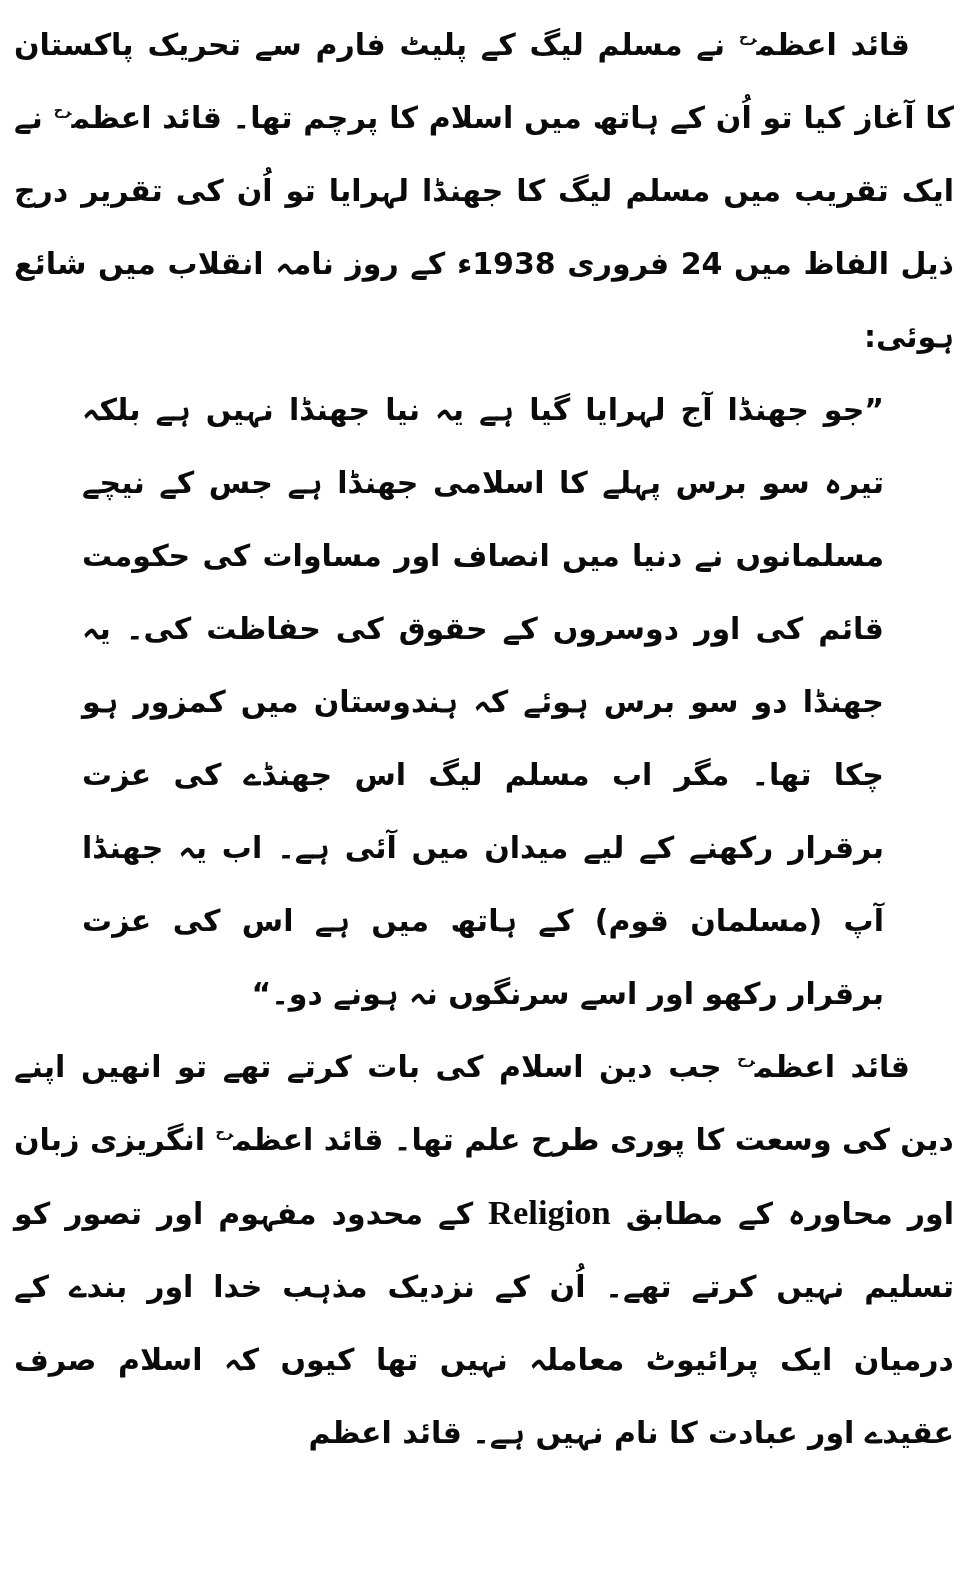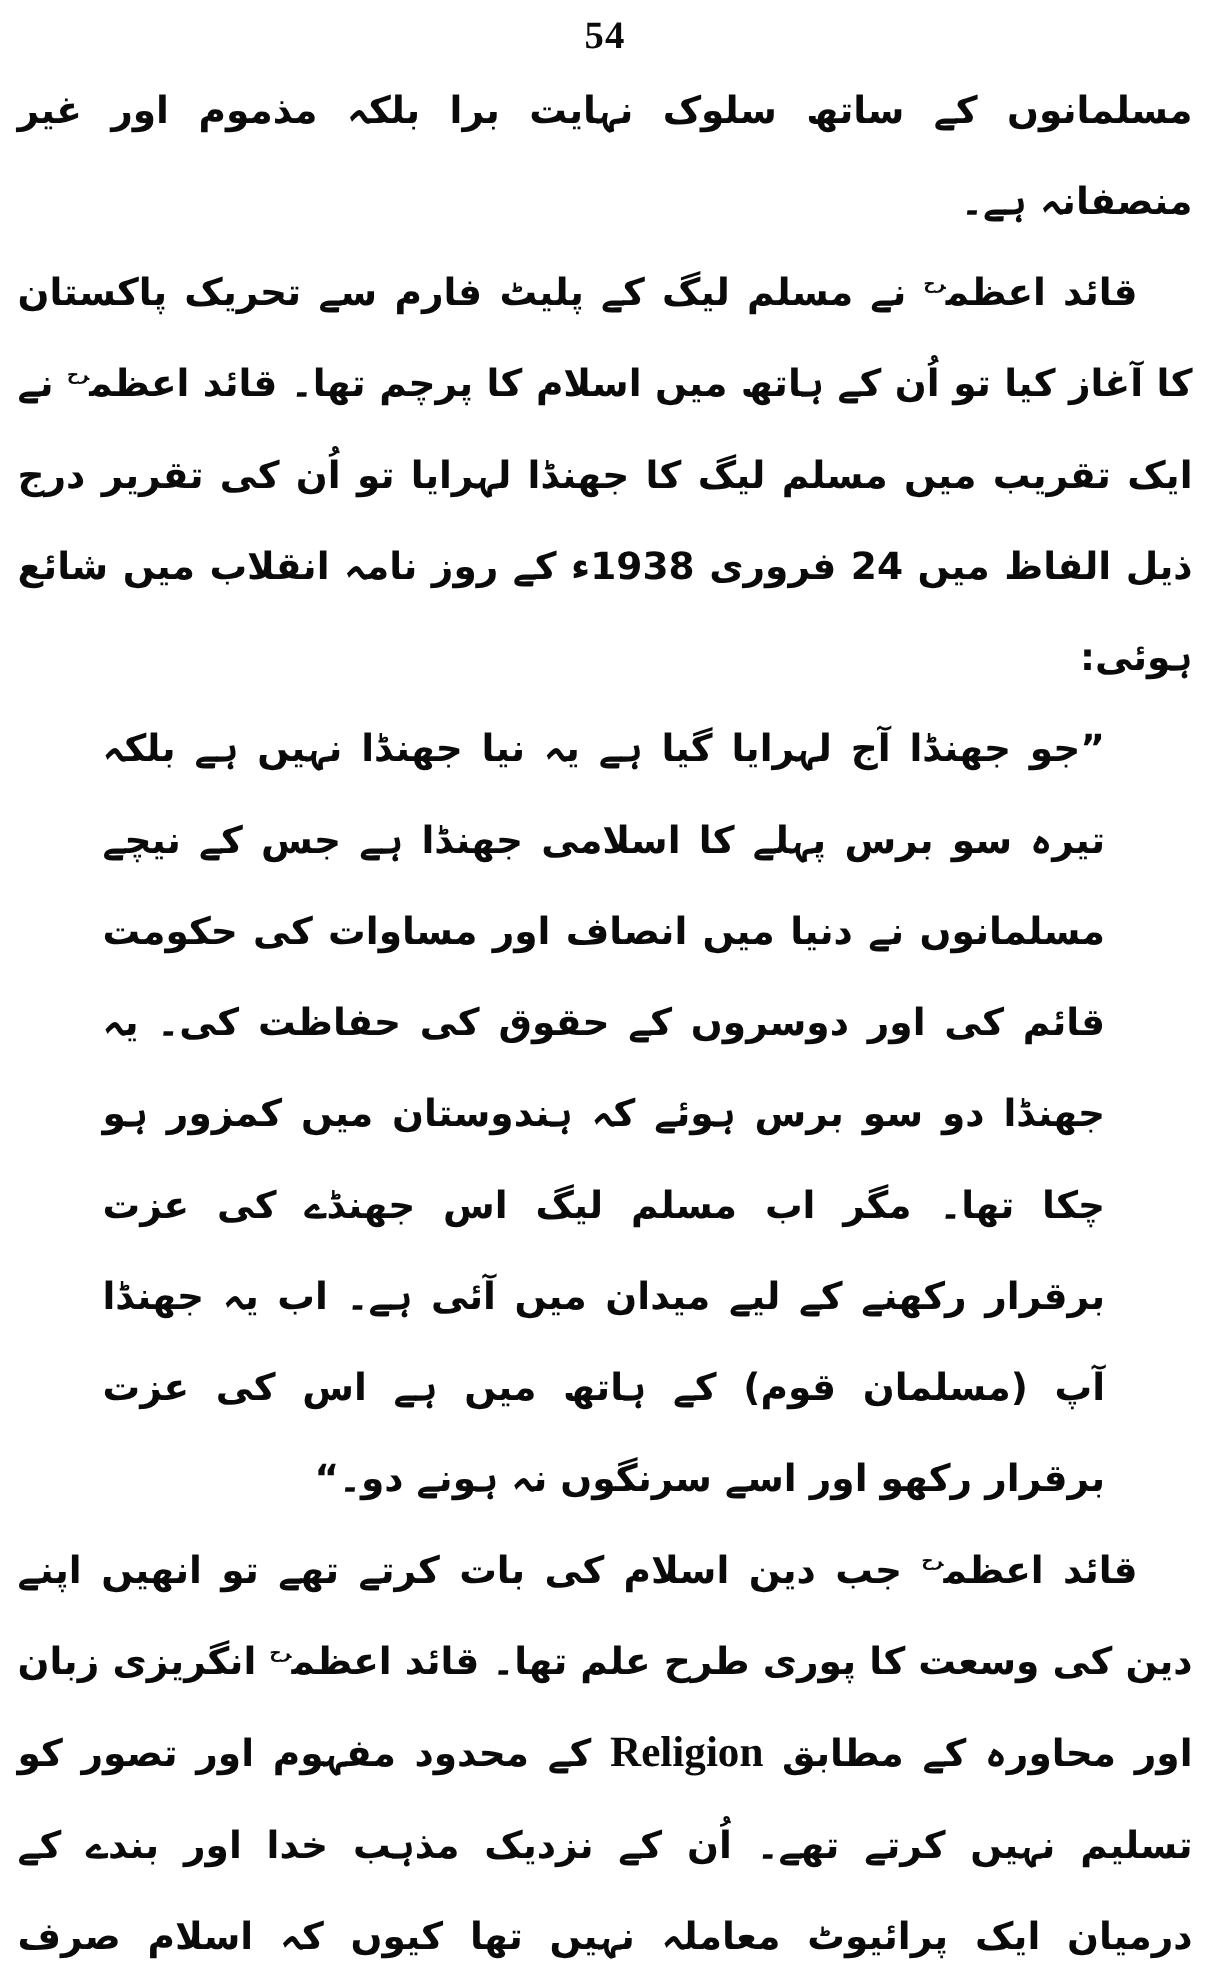--- a/index.html
+++ b/index.html
@@ -58,25 +58,23 @@
     font-family: "Liberation Serif", serif;
     font-size: 1.15em;
     font-weight: 700;
   }
 </style>
 </head>
 <body>
 
 <main class="page">
 
-  <header class="page-number">54</header>
 
   <section class="text-body">
 
-    <p class="para p-cont">مسلمانوں کے ساتھ سلوک نہایت برا بلکہ مذموم اور غیر منصفانہ ہے۔</p>
 
     <p class="para p-indent"><span>قائد اعظم</span><span class="sup">رح</span><span> نے مسلم لیگ کے پلیٹ فارم سے تحریک پاکستان کا آغاز کیا تو اُن کے ہاتھ میں اسلام کا پرچم تھا۔ قائد اعظم</span><span class="sup">رح</span><span> نے ایک تقریب میں مسلم لیگ کا جھنڈا لہرایا تو اُن کی تقریر درج ذیل الفاظ میں 24 فروری 1938ء کے روز نامہ انقلاب میں شائع ہوئی:</span></p>
 
     <blockquote class="para quote">”جو جھنڈا آج لہرایا گیا ہے یہ نیا جھنڈا نہیں ہے بلکہ تیرہ سو برس پہلے کا اسلامی جھنڈا ہے جس کے نیچے مسلمانوں نے دنیا میں انصاف اور مساوات کی حکومت قائم کی اور دوسروں کے حقوق کی حفاظت کی۔ یہ جھنڈا دو سو برس ہوئے کہ ہندوستان میں کمزور ہو چکا تھا۔ مگر اب مسلم لیگ اس جھنڈے کی عزت برقرار رکھنے کے لیے میدان میں آئی ہے۔ اب یہ جھنڈا آپ (مسلمان قوم) کے ہاتھ میں ہے اس کی عزت برقرار رکھو اور اسے سرنگوں نہ ہونے دو۔“</blockquote>
 
     <p class="para p-indent"><span>قائد اعظم</span><span class="sup">رح</span><span> جب دین اسلام کی بات کرتے تھے تو انھیں اپنے دین کی وسعت کا پوری طرح علم تھا۔ قائد اعظم</span><span class="sup">رح</span><span> انگریزی زبان اور محاورہ کے مطابق </span><span class="latin">Religion</span><span> کے محدود مفہوم اور تصور کو تسلیم نہیں کرتے تھے۔ اُن کے نزدیک مذہب خدا اور بندے کے درمیان ایک پرائیوٹ معاملہ نہیں تھا کیوں کہ اسلام صرف عقیدے اور عبادت کا نام نہیں ہے۔ قائد اعظم</span></p>
 
   </section>
 
 </main>

